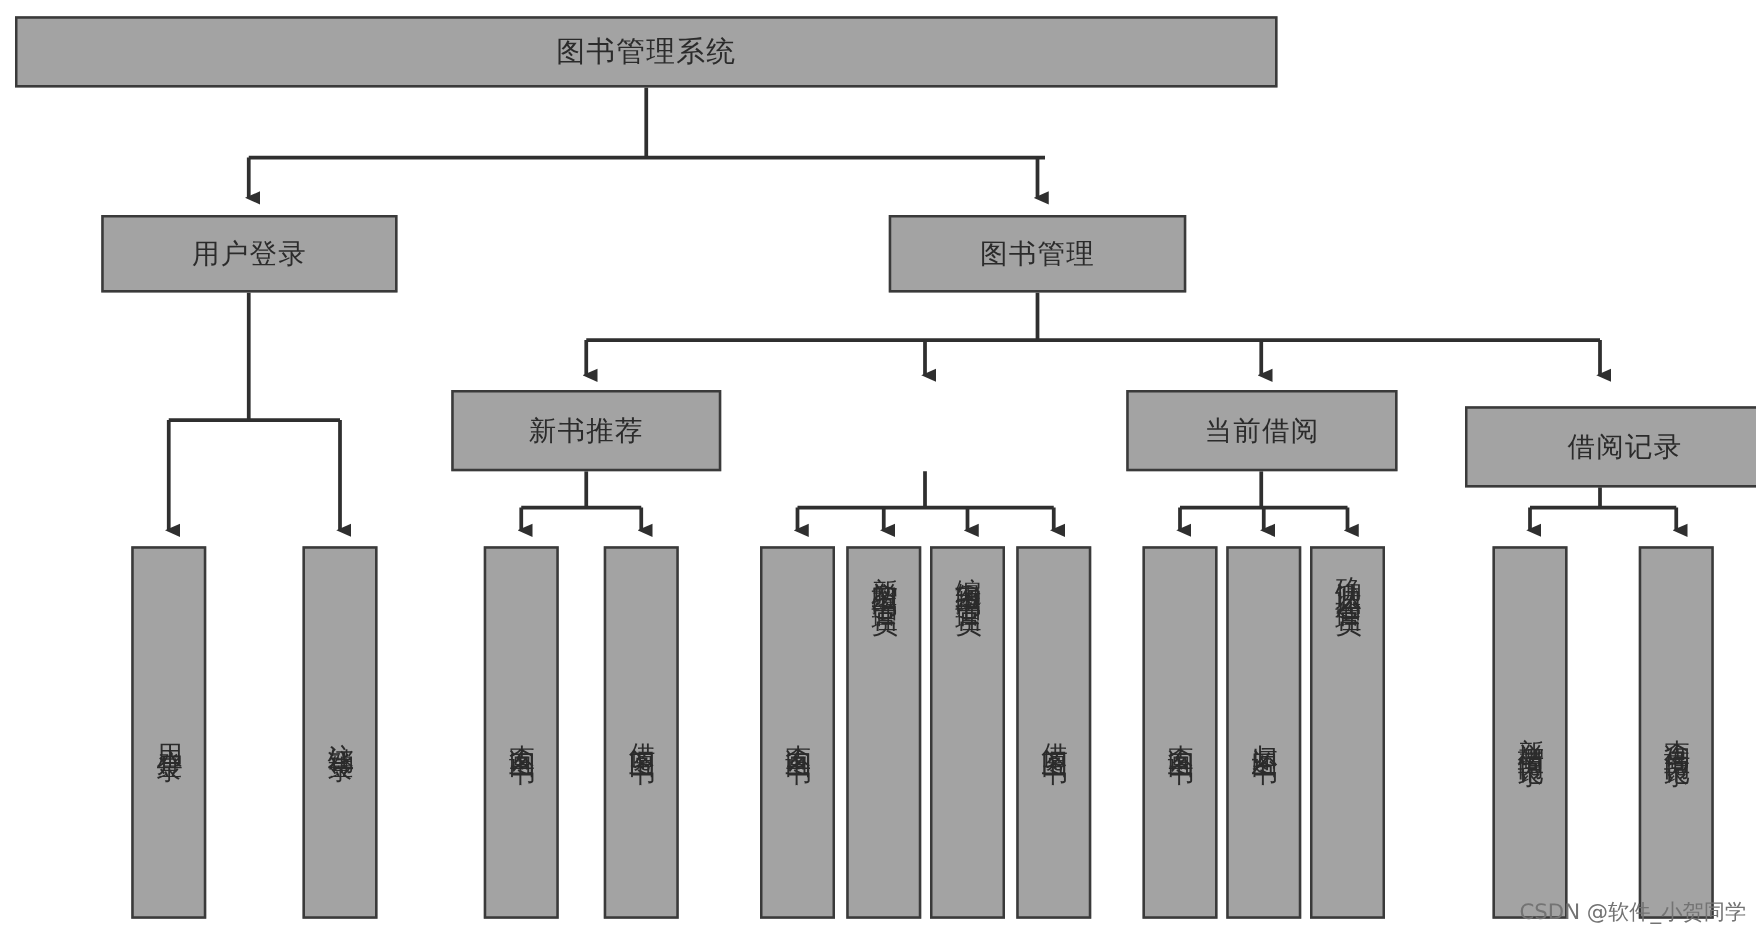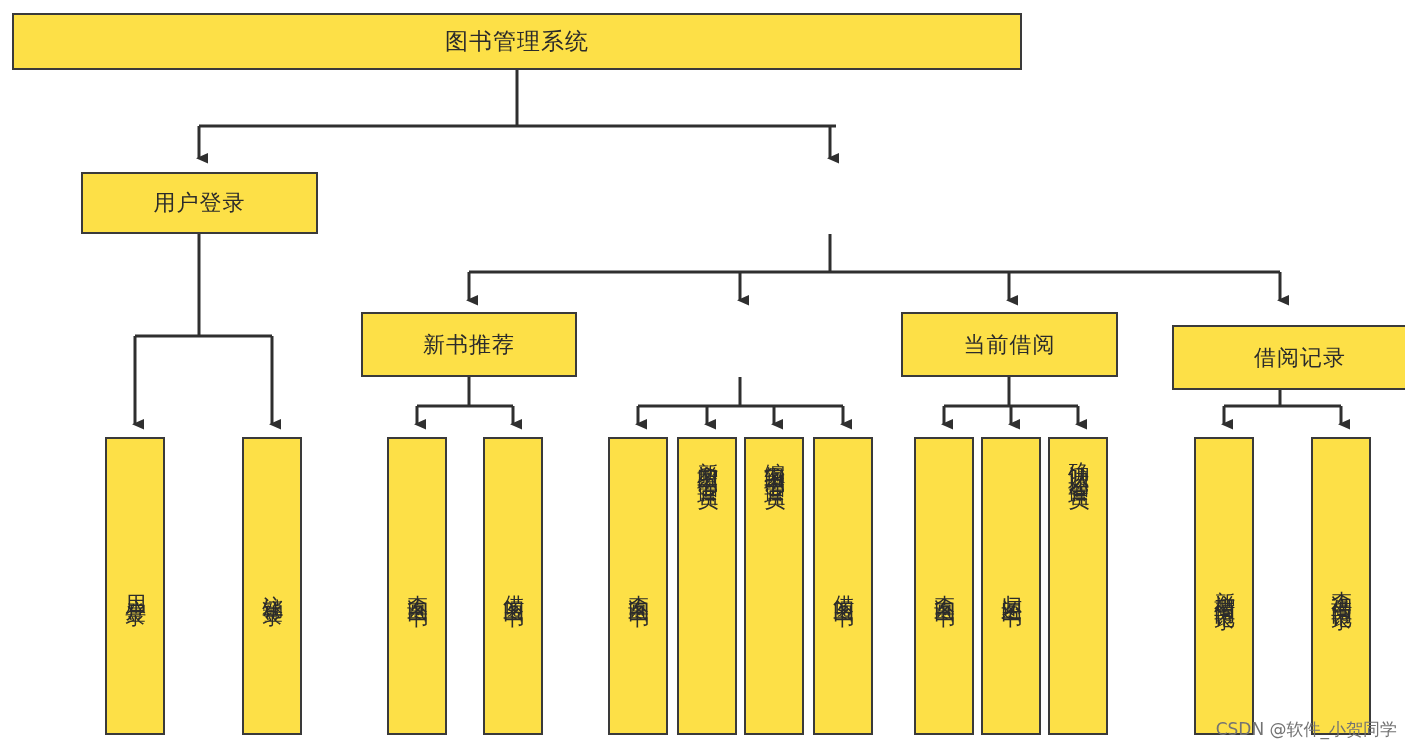--- a/index.html
+++ b/index.html
@@ -19,21 +19,21 @@
     position: absolute;
     left: 0;
     top: 0;
     width: 1405px;
     height: 747px;
     pointer-events: none;
   }
   .node {
     position: absolute;
     box-sizing: border-box;
-    background: #fde047;
+    background: #a3a3a3;
     border: 2.5px solid #3a3a3a;
     display: flex;
     align-items: center;
     justify-content: center;
     color: #2b2b2b;
     z-index: 2;
   }
   .node.root {
     font-size: 23px;
   }
@@ -129,20 +129,23 @@
     </g>
   </svg>
 
   <div class="node root" style="left:12px; top:13px; width:1010px; height:57px;">
     <span class="hlabel">图书管理系统</span>
   </div>
 
   <div class="node level2" style="left:81px; top:172px; width:237px; height:62px;">
     <span class="hlabel">用户登录</span>
   </div>
+  <div class="node level2" style="left:711px; top:172px; width:238px; height:62px;">
+    <span class="hlabel">图书管理</span>
+  </div>
 
   <div class="node level3" style="left:361px; top:312px; width:216px; height:65px;">
     <span class="hlabel">新书推荐</span>
   </div>
   <div class="node level3" style="left:901px; top:312px; width:217px; height:65px;">
     <span class="hlabel">当前借阅</span>
   </div>
   <div class="node level3" style="left:1172px; top:325px; width:256px; height:65px;text-align:right;">
     <span class="hlabel">借阅记录</span>
   </div>

